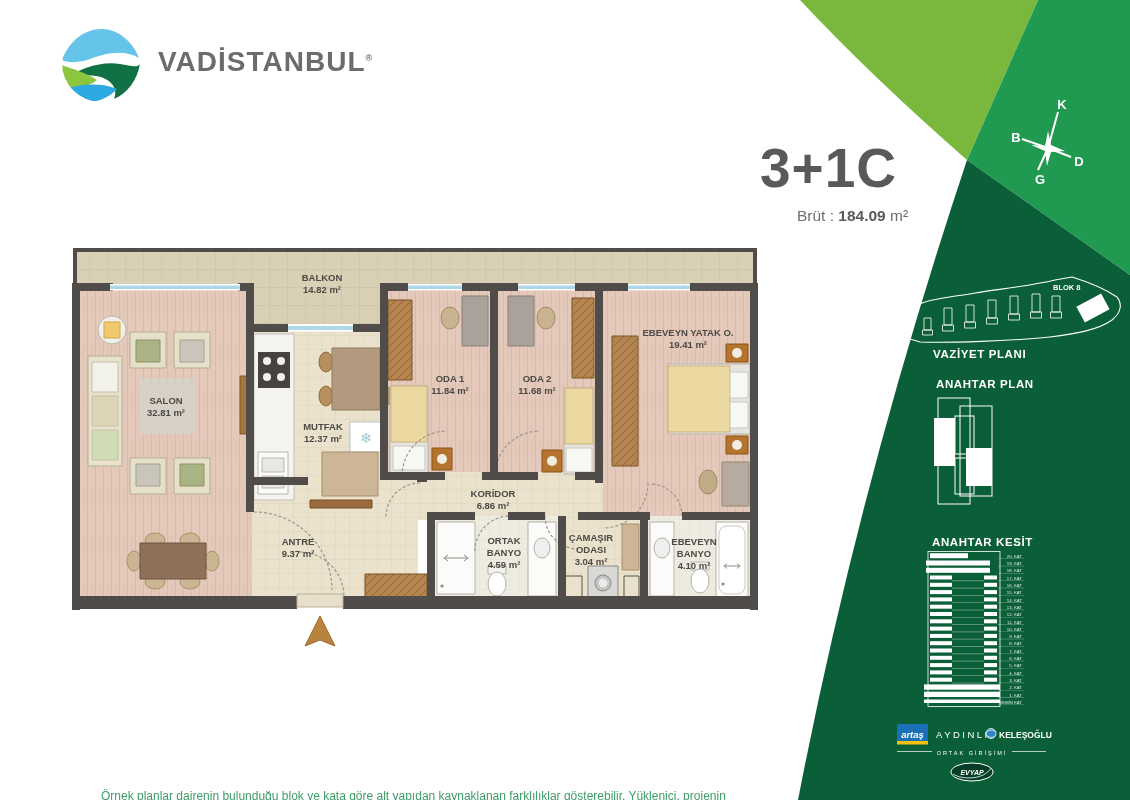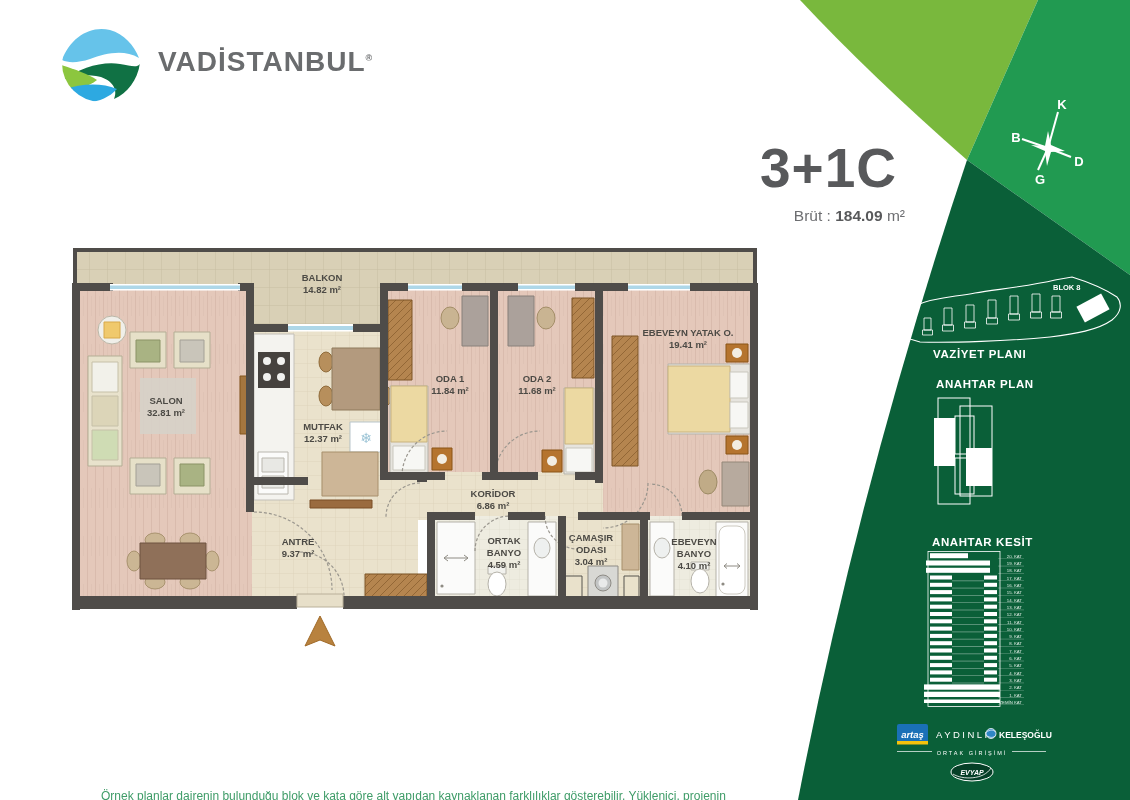--- a/index.html
+++ b/index.html
@@ -3,21 +3,21 @@
 <meta charset="utf-8">
 <style>
   html,body{margin:0;padding:0;background:#fff;}
   #page{position:relative;width:1130px;height:800px;background:#ffffff;overflow:hidden;
         font-family:"Liberation Sans",sans-serif;}
   #scene{position:absolute;left:0;top:0;}
   .abs{position:absolute;}
   #brand-text{left:158px;top:46px;font-size:28px;font-weight:bold;color:#6a6c6e;letter-spacing:1px;}
   #brand-text sup{font-size:9px;vertical-align:super;}
   #unit-code{left:760px;top:136px;width:145px;text-align:left;font-size:55px;font-weight:bold;color:#58595b;letter-spacing:1px;}
-  #unit-areas{left:720px;top:205px;width:185px;text-align:right;font-size:15.5px;color:#6d6e71;line-height:21px;}
+  #unit-areas{left:760px;top:205px;width:185px;text-align:center;font-size:15.5px;color:#6d6e71;line-height:21px;}
   #unit-areas b{color:#58595b;}
   #disclaimer{left:101px;top:789px;width:670px;font-size:12px;color:#3f9c68;}
   svg text{font-family:"Liberation Sans",sans-serif;}
   .sec-title{font-size:11.5px;font-weight:bold;fill:#ffffff;letter-spacing:0.6px;}
   .room-label{font-size:9.5px;font-weight:bold;fill:#4c4a45;text-anchor:middle;}
   .compass-letter{font-size:13px;font-weight:bold;fill:#ffffff;text-anchor:middle;}
   .wline{stroke:#ffffff;fill:none;}
   .arc{fill:none;stroke:#9a968e;stroke-width:1.2;stroke-dasharray:3 2;}
 </style>
 </head>

